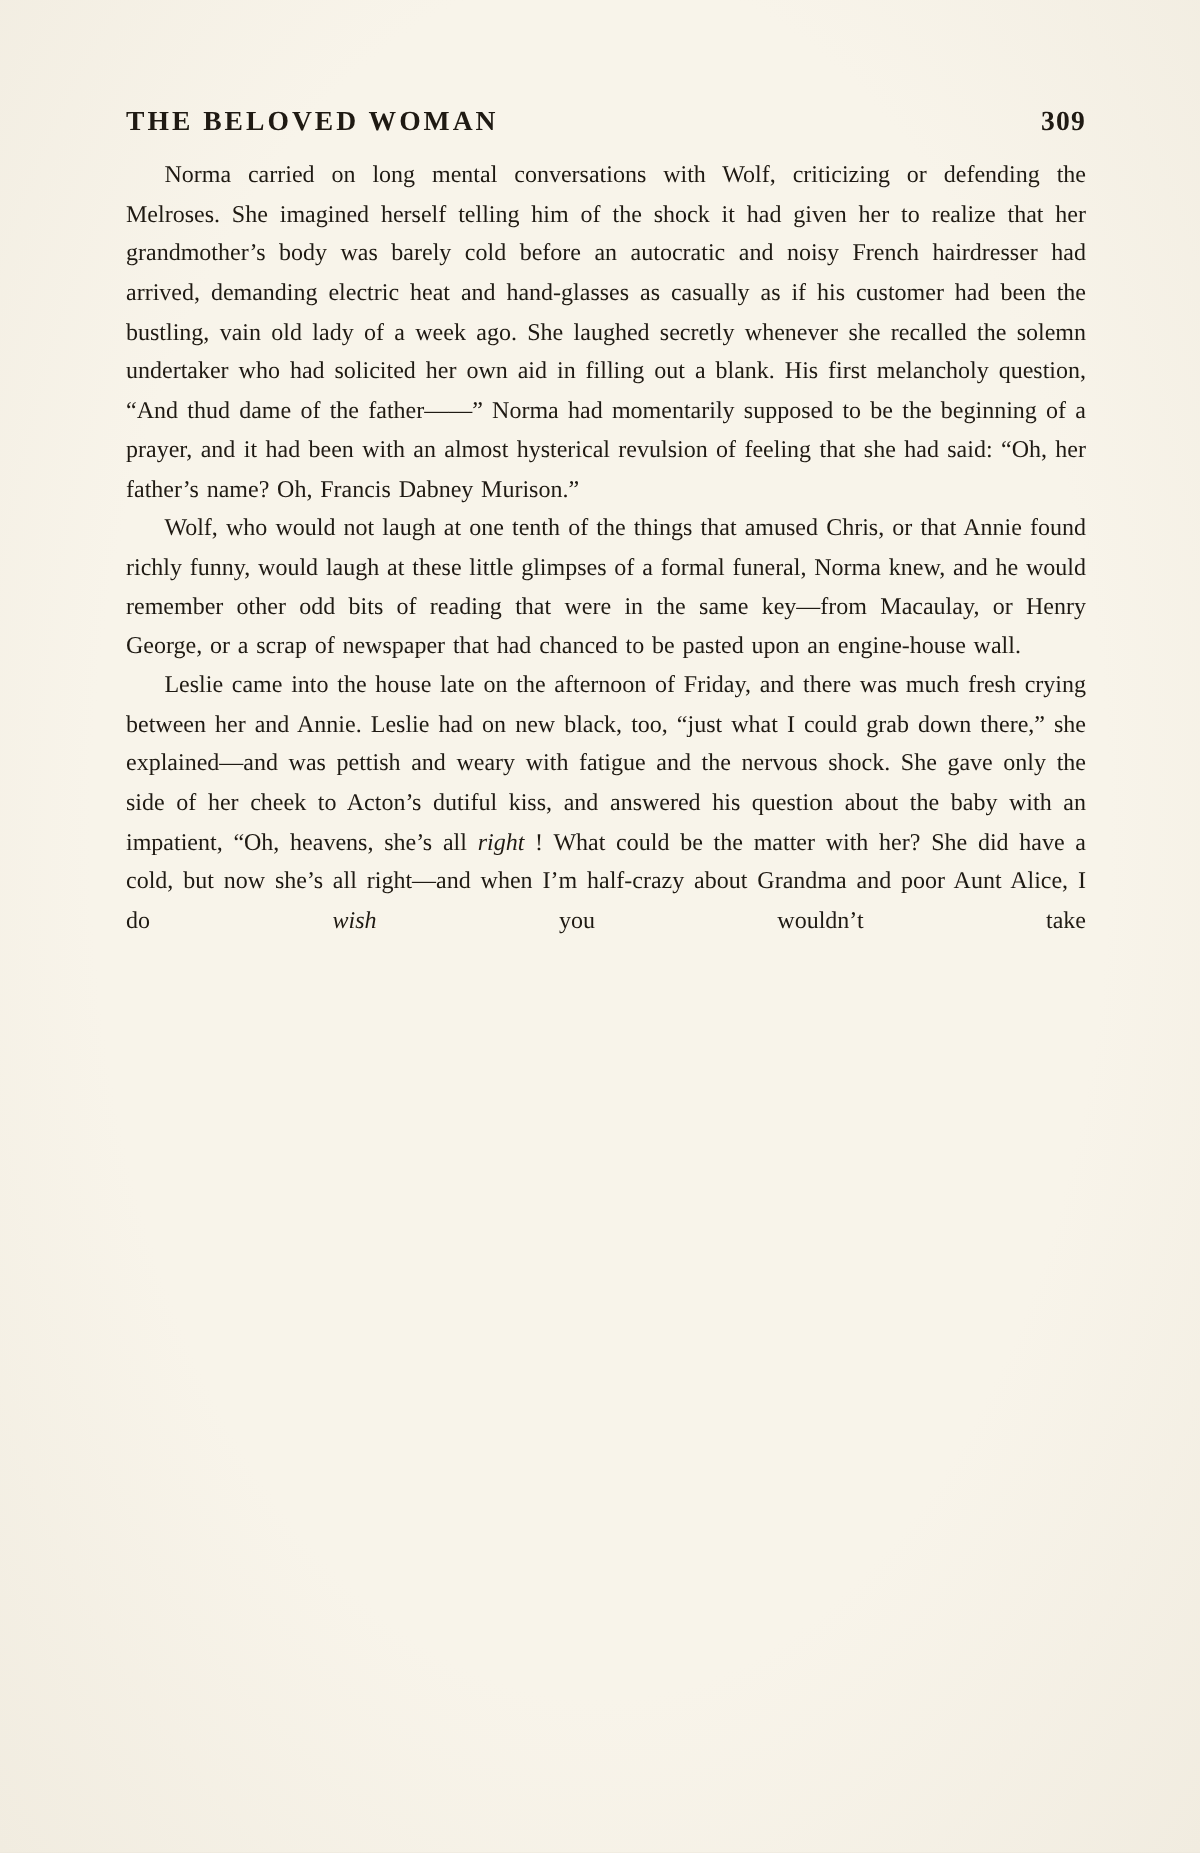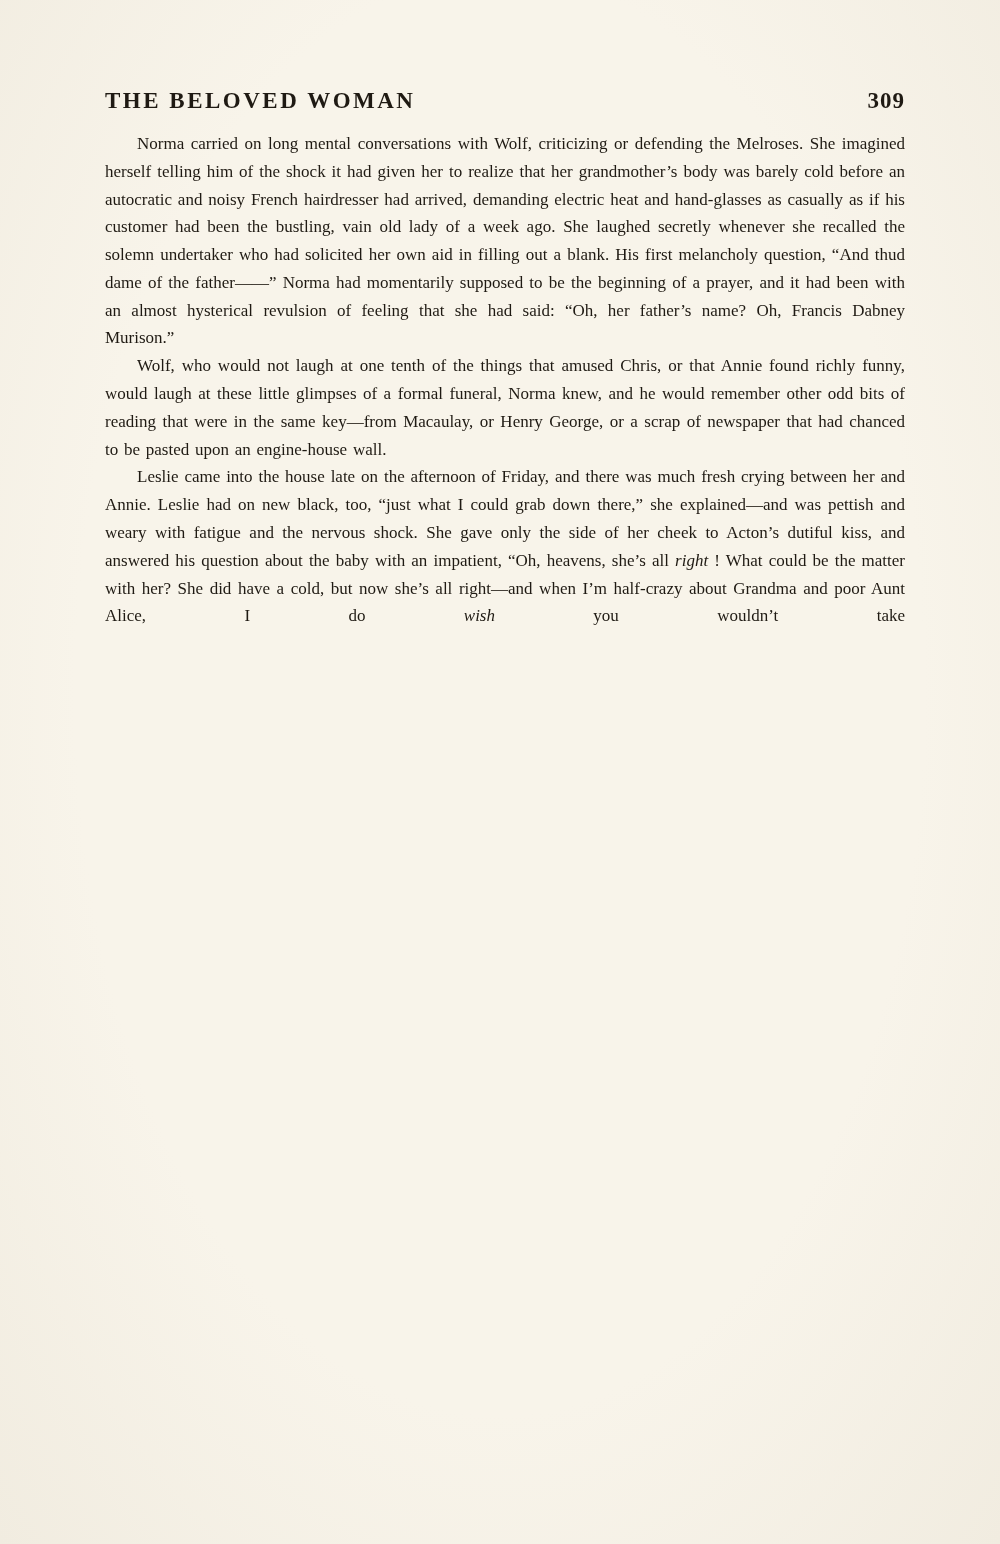--- a/index.html
+++ b/index.html
@@ -36,21 +36,21 @@
   }
   .page-number {
     position: absolute;
     right: 0;
     top: 0;
     letter-spacing: 1px;
     text-align: right;
   }
   .text-block {
     margin: 6px 95px 0 105px;
-    font-size: 17px;
+    font-size: 20px;
     line-height: 1.635;
     text-align: justify;
     word-spacing: 1.5px;
   }
   .text-block p {
     margin: 0;
     padding: 0;
     text-indent: 32px;
   }
   .text-block p.continues {

